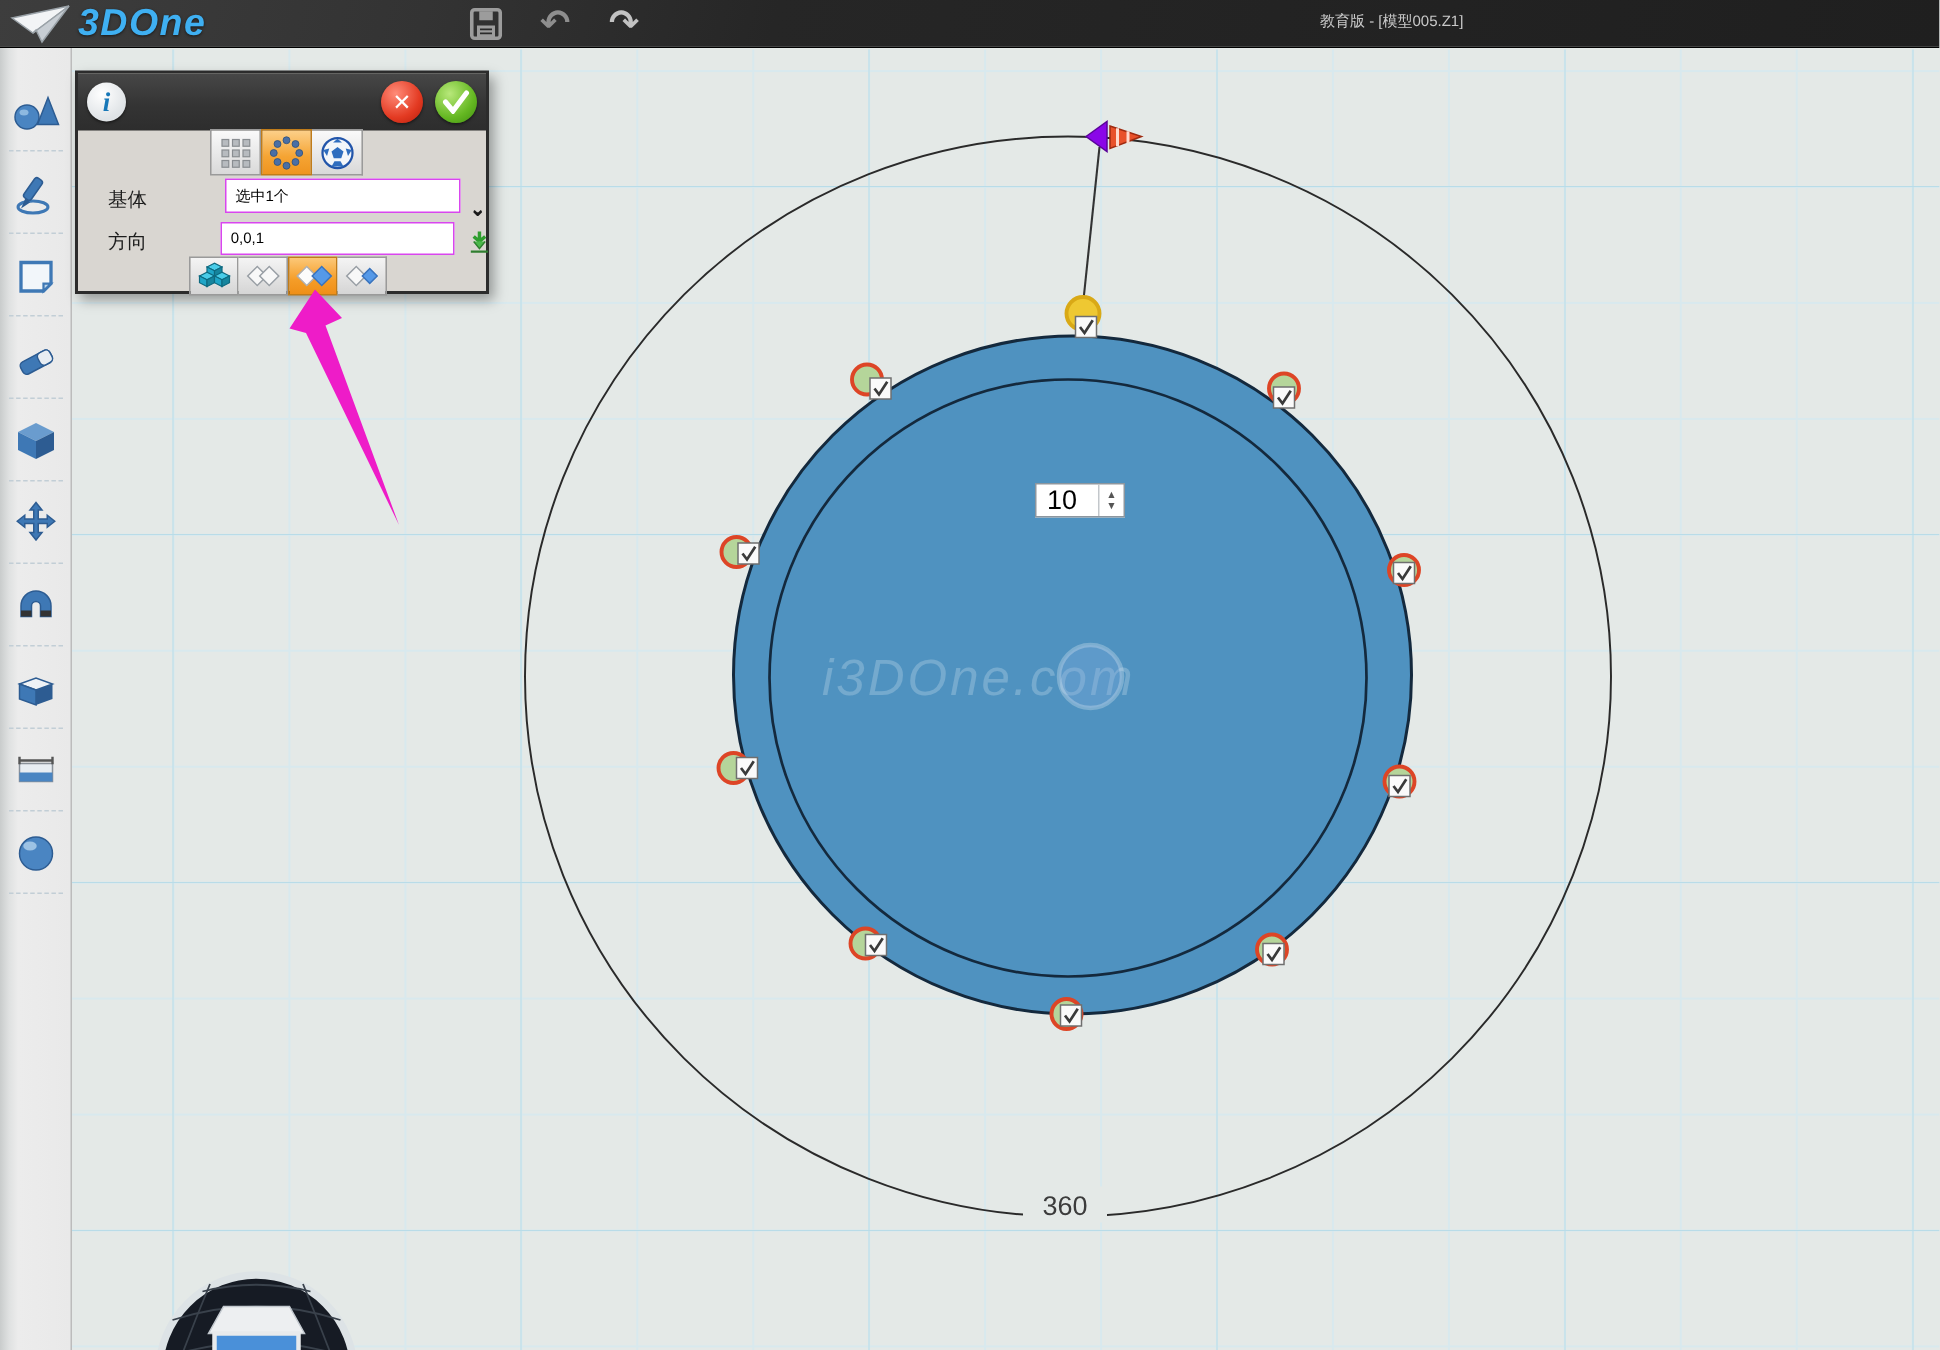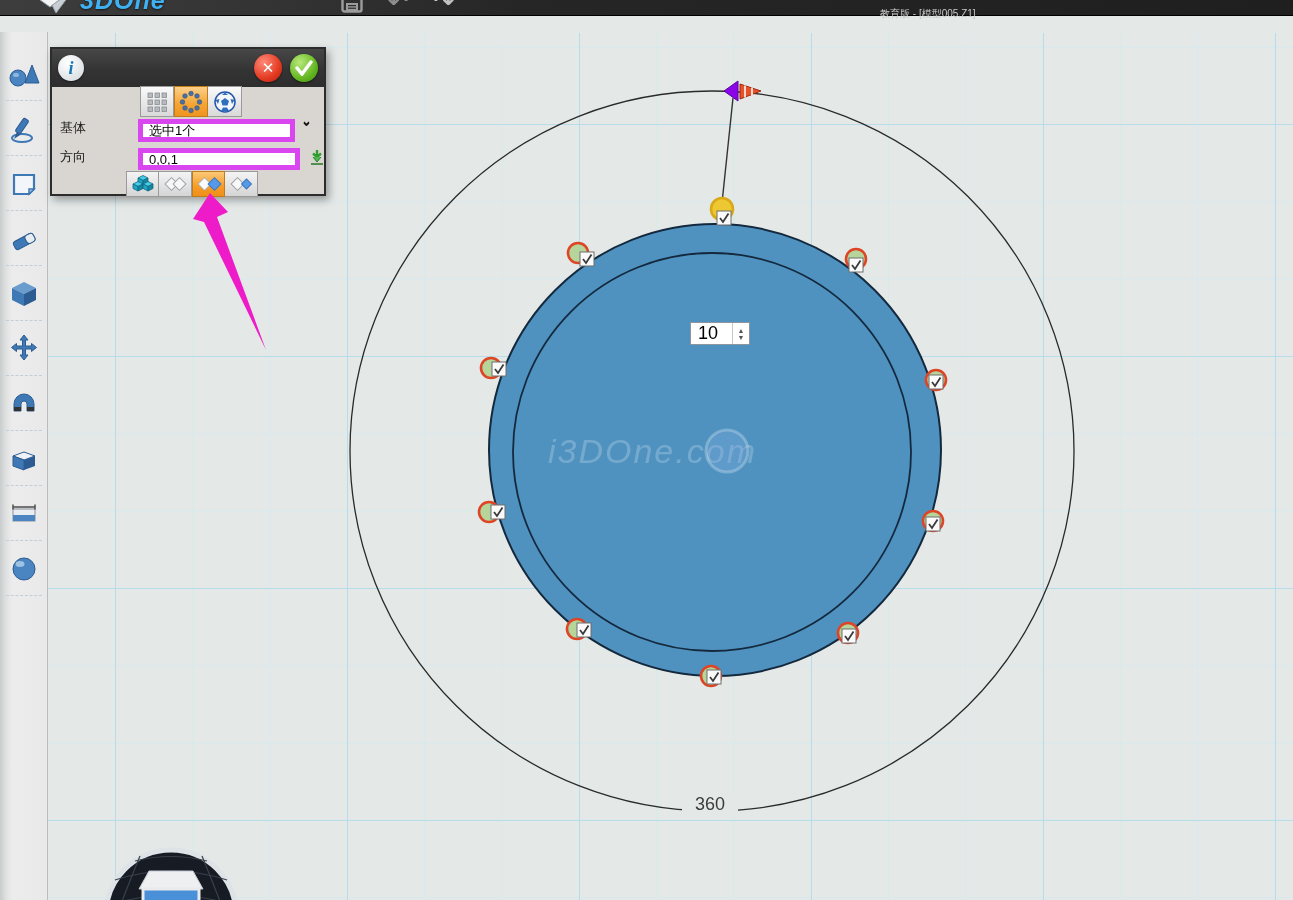--- a/index.html
+++ b/index.html
@@ -1,23 +1,23 @@
 <!DOCTYPE html>
 <html><head>
 <meta charset="utf-8">
 <style>
   * { margin:0; padding:0; box-sizing:border-box; }
   html,body { width:1293px; height:900px; overflow:hidden; background:#e4e9e7;
               font-family:"Liberation Sans","DejaVu Sans",sans-serif; }
   .stage { position:relative; width:1293px; height:900px; overflow:hidden; }
 
   
-  .topbar { position:absolute; left:0; top:0; width:1293px; height:16px; z-index:20;
+  .topbar { position:absolute; left:0; top:0; width:1293px; height:32px; z-index:20;
     background:linear-gradient(105deg,#3d3d3d 0%,#333 22%,#262626 40%,#1f1f1f 100%);
-    border-bottom:1px solid #000; display:flex; align-items:flex-end;padding-left:28px; }
+    border-bottom:1px solid #000; display:flex; align-items:center; }
   .logo-wrap { display:flex; align-items:center; gap:4px; padding-left:6px; width:210px; }
   .logo-text { font-size:25px; font-weight:bold; font-style:italic; color:#3fb0f2;
     text-shadow:0 1px 2px rgba(0,0,0,.6); letter-spacing:1px; }
   .tb-icons { display:flex; align-items:center; gap:18px; margin-left:100px; }
   .tb-btn { width:28px; height:26px; display:flex; align-items:center; justify-content:center; cursor:pointer; }
   .arrow-glyph { font-size:24px; line-height:24px; font-weight:bold; }
   .win-title { position:absolute; left:880px; top:7px; color:#c9c9c9; font-size:10px; }
 
   
   .sidebar { position:absolute; left:0; top:32px; width:48px; height:868px; z-index:15;
@@ -64,23 +64,23 @@
   .btn-cancel { background:radial-gradient(circle at 35% 30%,#ff8b78,#e33a22 60%,#b81d0a); }
   .btn-cancel span { color:#fff; font-weight:bold; font-size:15px; }
   .btn-ok { background:radial-gradient(circle at 35% 30%,#b8e87a,#65b822 60%,#3f8f10); }
 
   .tab-row { position:absolute; left:88px; top:37px; display:flex; }
   .tab-btn { width:34px; height:31px; border:1px solid #9a9a9a; background:linear-gradient(#fafafa,#d9d9d9);
     display:flex; align-items:center; justify-content:center; cursor:pointer; }
   .tab-btn + .tab-btn { margin-left:0; border-left:none; }
   .tab-btn.active { background:linear-gradient(#fcd08a,#f5a433 60%,#ef9420); border:1px solid #c07c1a; }
 
-  .fld-row { position:absolute; display:flex; align-items:flex-start; }
+  .fld-row { position:absolute; display:flex; align-items:flex-end;padding-left:12px; }
   .fld-label { font-size:13px; color:#1c1c1c; width:86px; padding-left:8px; }
-  .fld-input { background:#fff; border:5px solid #d946ef; font-size:13px; padding:2px 6px;
+  .fld-input { background:#fff; border:1px solid #d946ef; font-size:10px; padding:2px 6px;
     font-family:"Liberation Sans","DejaVu Sans",sans-serif; outline:none; }
   .chevron2 { font-size:13px; color:#1a1a1a; line-height:6px; margin-left:6px; cursor:pointer;
     display:flex; flex-direction:column; align-items:center; font-weight:bold; }
 
   .mode-row { position:absolute; left:74px; top:122px; display:flex; }
   .mode-btn { width:33px; height:26px; border:1px solid #9a9a9a; background:linear-gradient(#f4f4f4,#d5d5d5);
     display:flex; align-items:center; justify-content:center; cursor:pointer; }
   .mode-btn + .mode-btn { border-left:none; }
   .mode-btn.active { background:linear-gradient(#fcc878,#f59d28 60%,#ef8f18); border:1px solid #c07c1a; }
 

